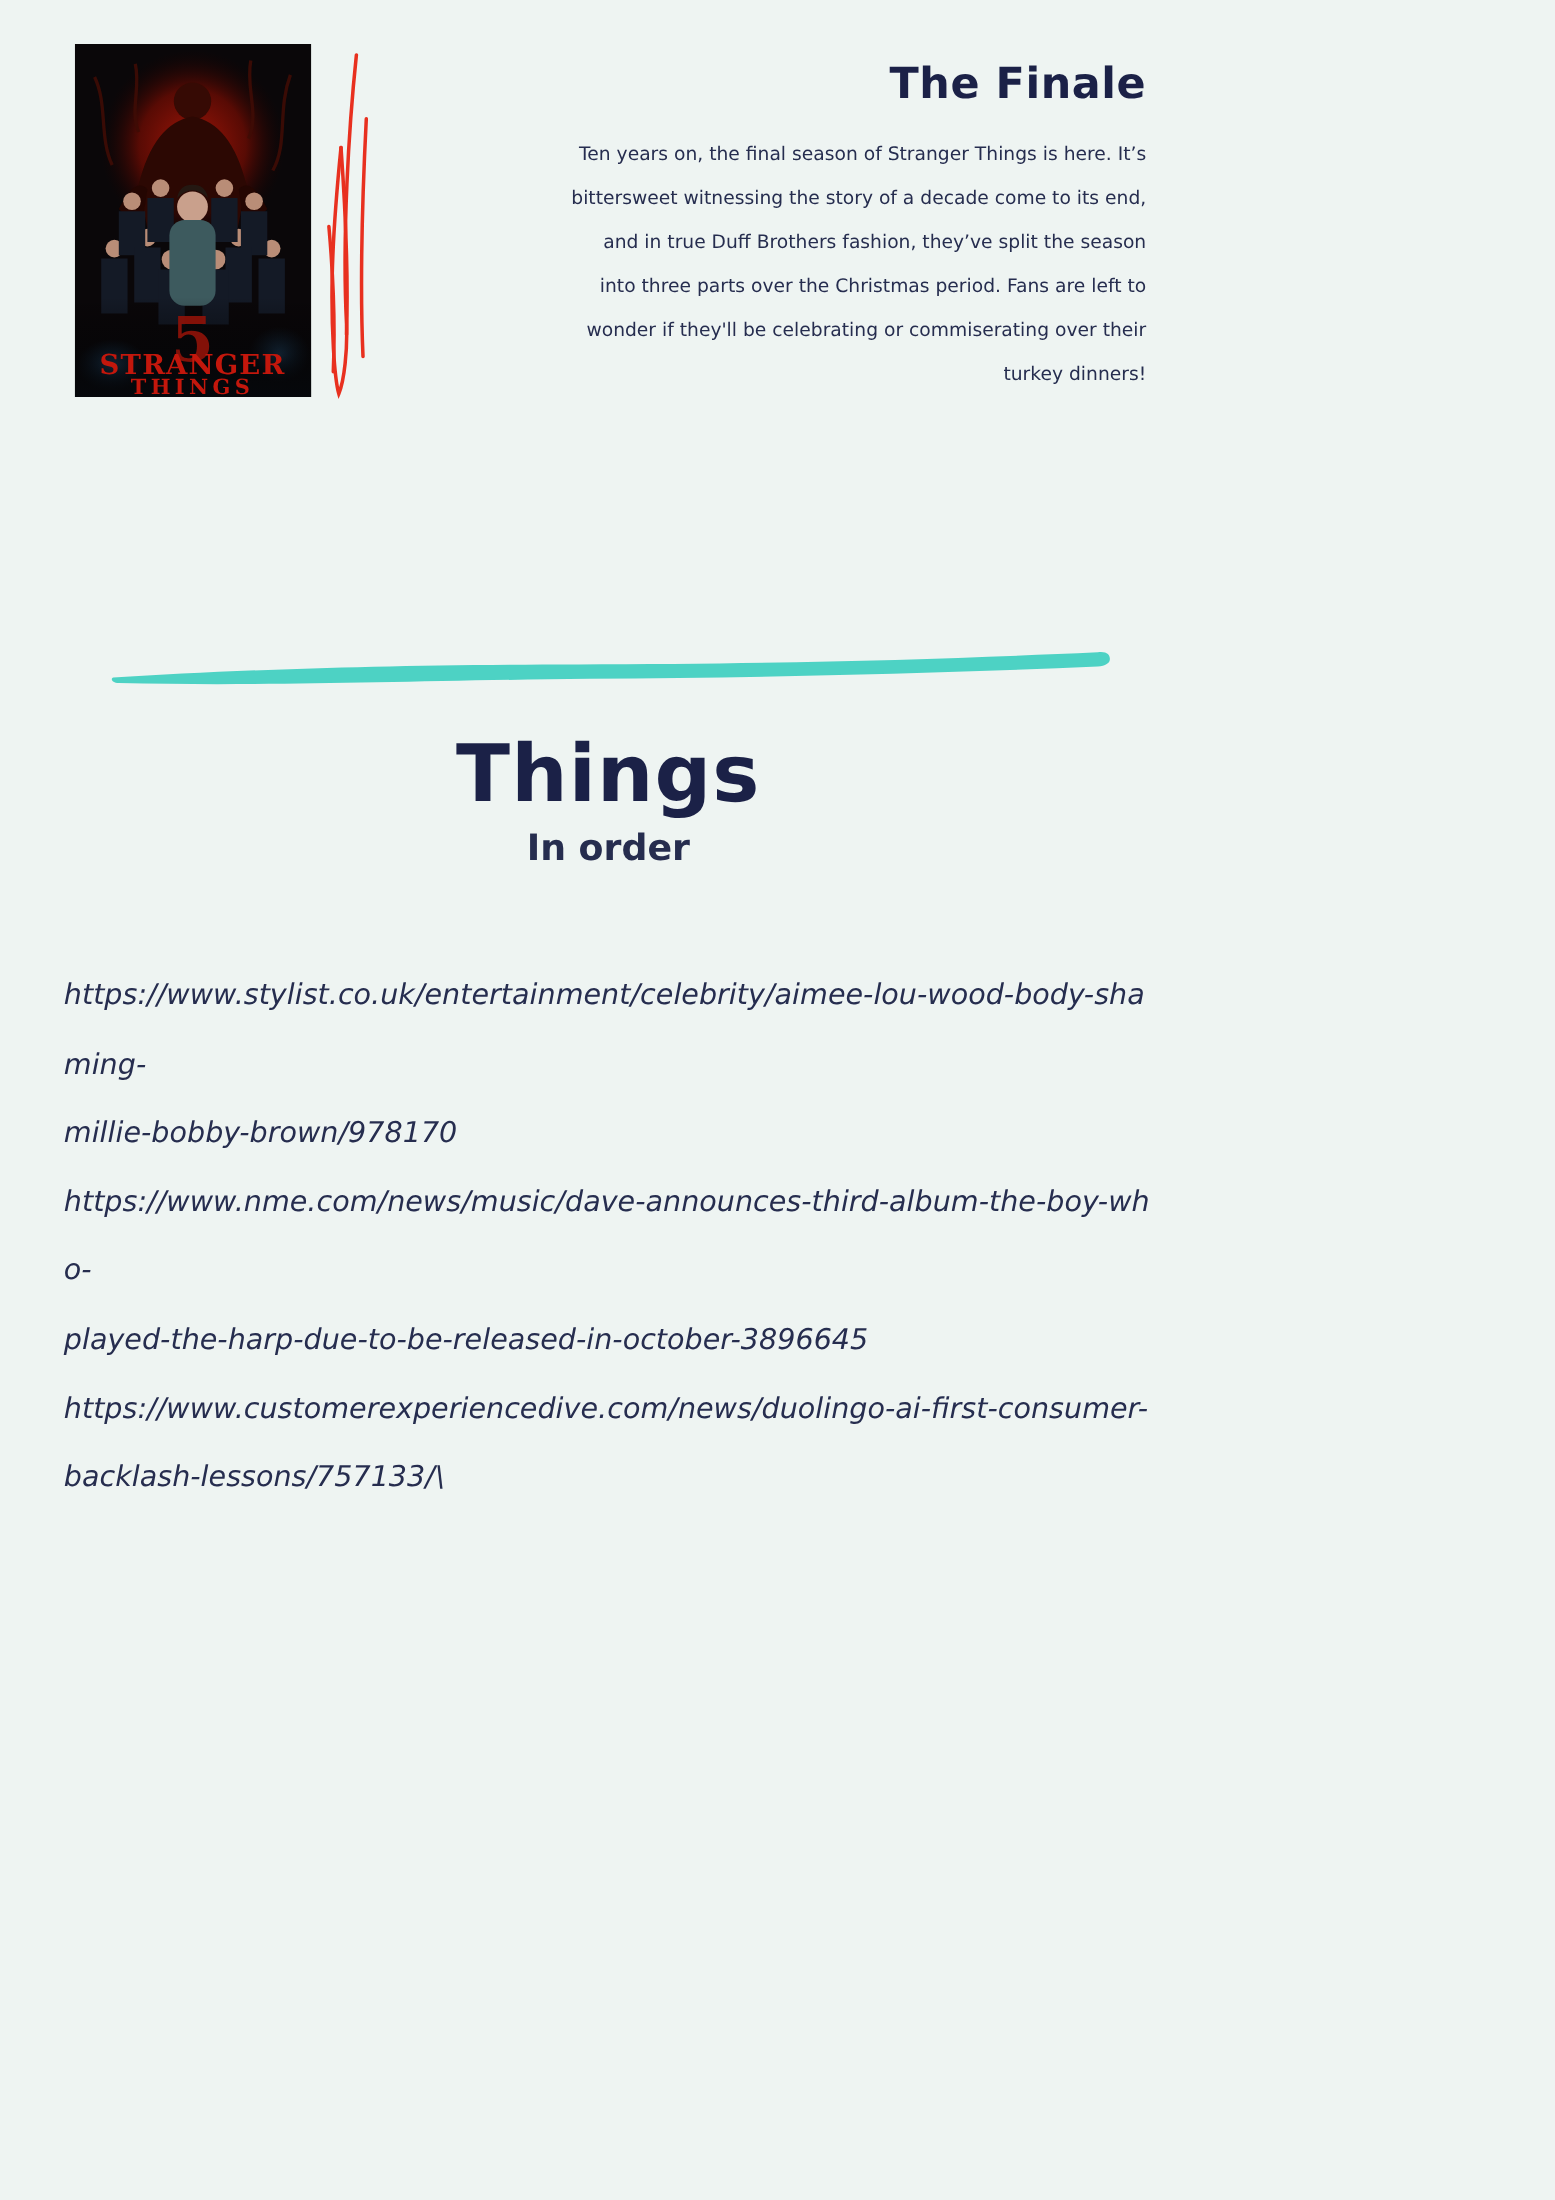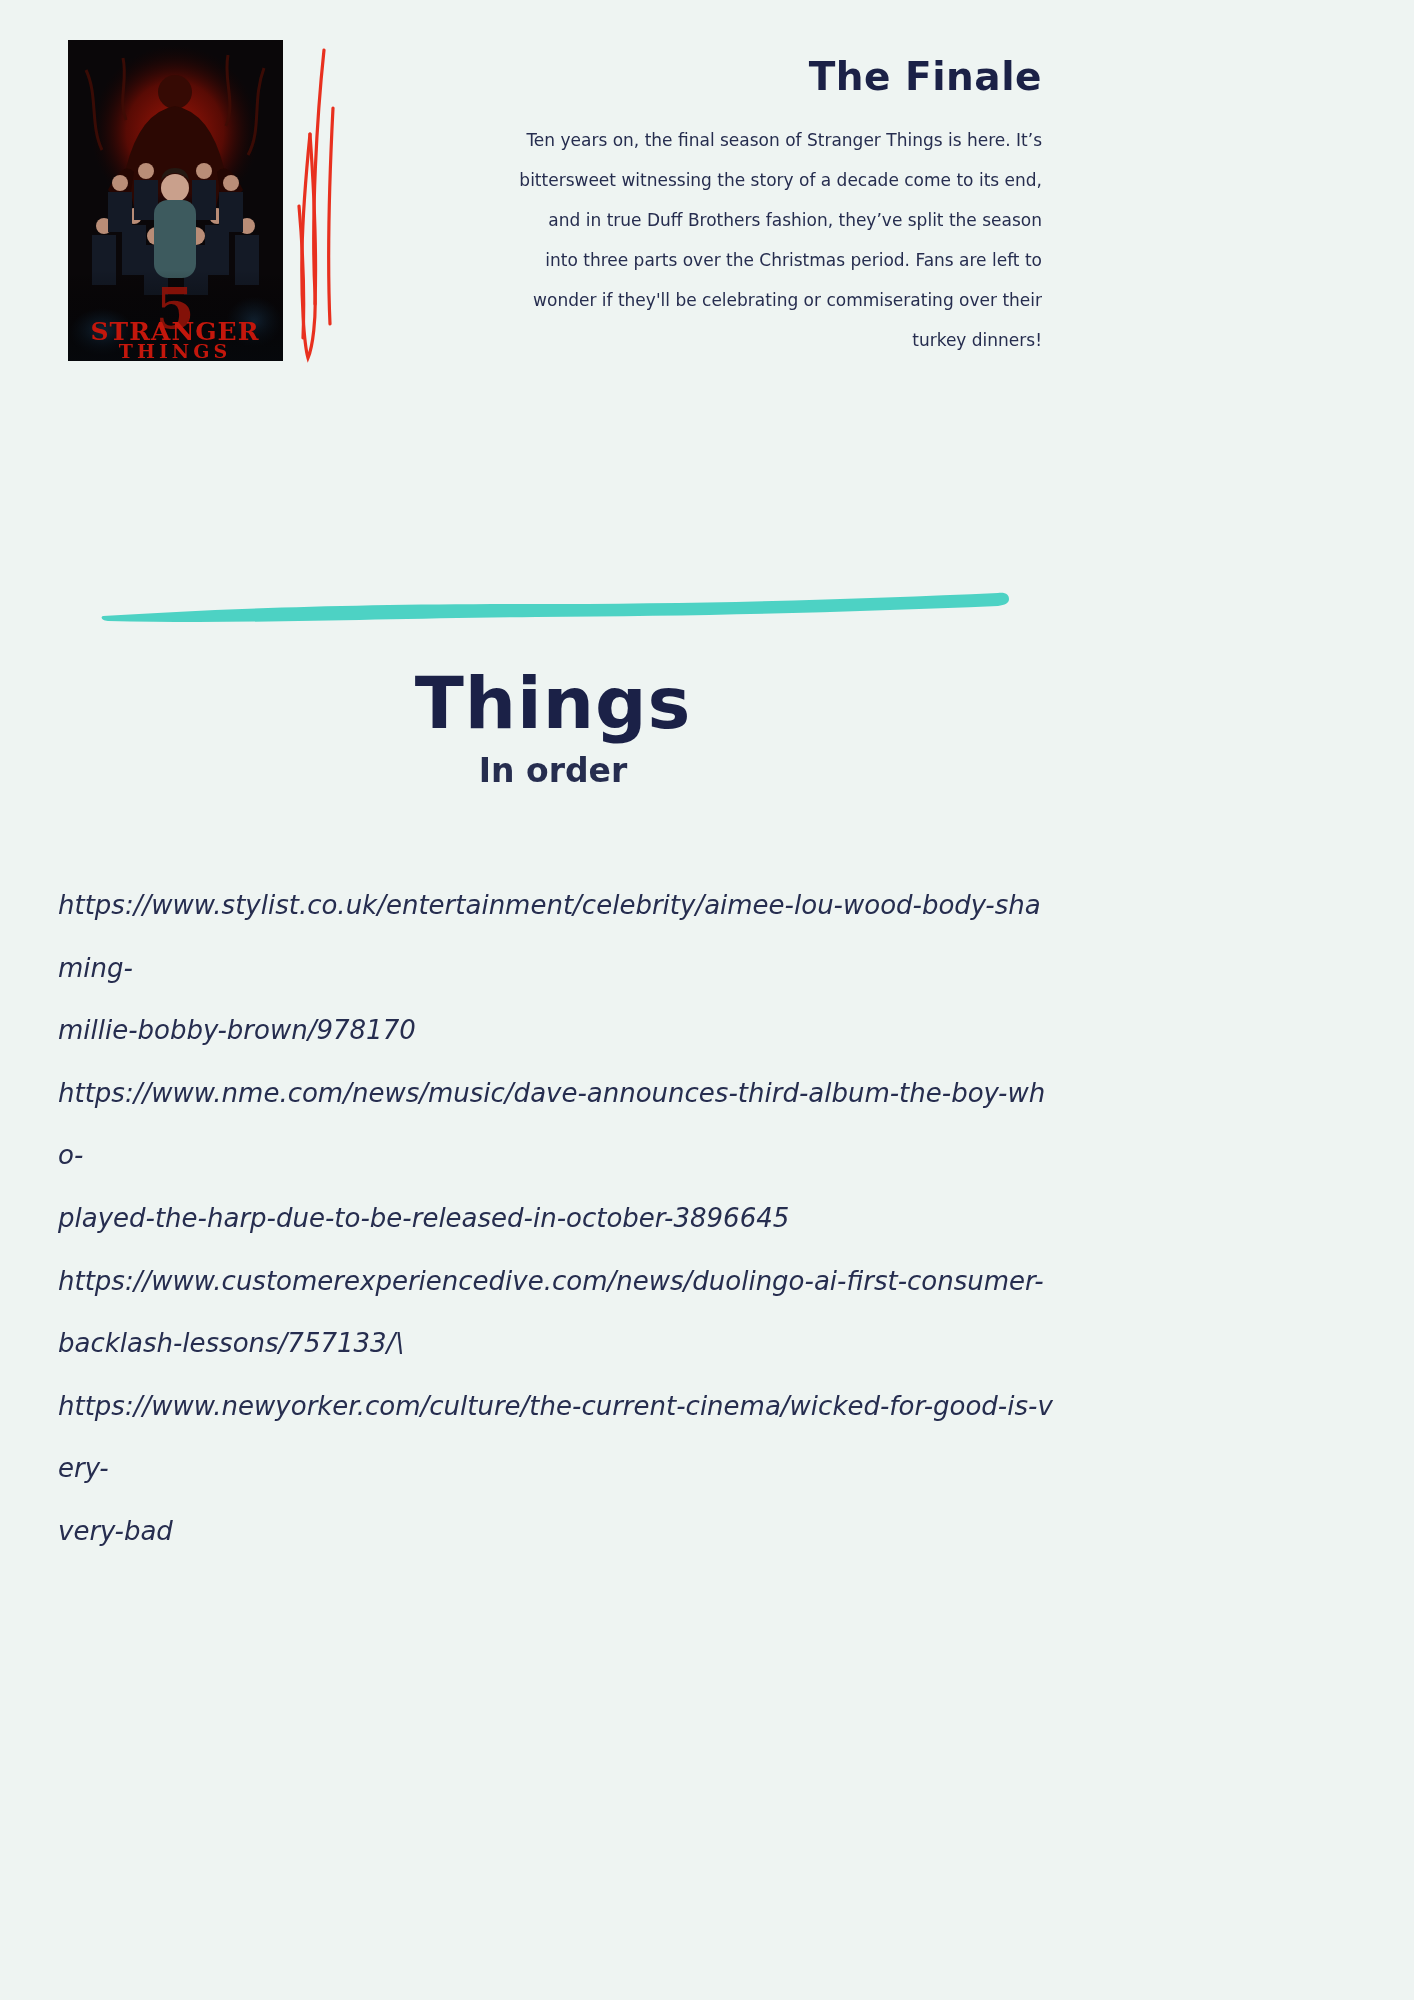--- a/index.html
+++ b/index.html
@@ -174,17 +174,15 @@
     <h3>In order</h3>
   </div>
 
   <div class="url-list">
       <div class="url-item">https://www.stylist.co.uk/entertainment/celebrity/aimee-lou-wood-body-shaming-
 millie-bobby-brown/978170</div>
       <div class="url-item">https://www.nme.com/news/music/dave-announces-third-album-the-boy-who-
 played-the-harp-due-to-be-released-in-october-3896645</div>
       <div class="url-item">https://www.customerexperiencedive.com/news/duolingo-ai-first-consumer-
 backlash-lessons/757133/\</div>
-      <div class="url-item">https://www.newyorker.com/culture/the-current-cinema/wicked-for-good-is-very-
-very-bad</div>
     </div>
 
 </div>
 
 </body></html>

